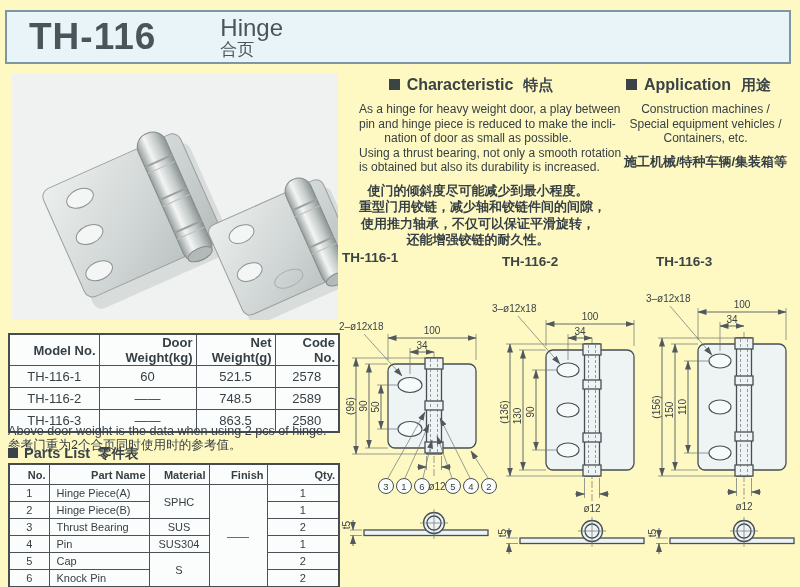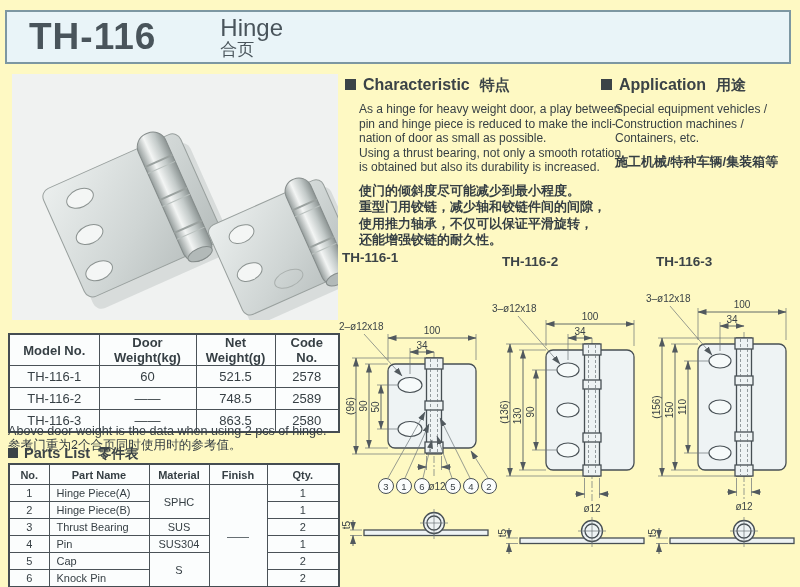--- a/index.html
+++ b/index.html
@@ -11,35 +11,35 @@
           border:2px solid #7d97a2;display:flex;align-items:center;}
   .code{font-size:37px;font-weight:bold;color:#49545b;margin-left:22px;letter-spacing:1px;}
   .htitles{margin-left:64px;color:#49545b;line-height:1.02;}
   .ht-en{font-size:24px;}
   .ht-zh{font-size:17px;}
 
   
   .photo{position:absolute;left:12px;top:74px;width:326px;height:246px;background:#f0f2f1;}
 
   
-  .sec{position:absolute;}
+  .sec{position:absolute;text-align:center;}
   .sec-head{font-weight:bold;font-size:16px;color:#3b4347;white-space:nowrap;}
   .sq{display:inline-block;width:11px;height:11px;background:#3b4347;margin-right:7px;}
   .sh-zh{margin-left:10px;font-size:15px;}
   .body-en{font-size:12px;line-height:14.6px;margin-top:7px;padding-left:14px;color:#363f44;}
   .body-en div{white-space:nowrap;}
   .body-zh{font-size:13px;line-height:16.5px;margin-top:8px;padding-left:14px;color:#363f44;font-weight:600;}
   .body-zh div{white-space:nowrap;}
   .char{left:345px;top:76px;width:252px;}
   .app{left:601px;top:76px;width:195px;}
 
   
   .tbl{position:absolute;border-collapse:collapse;background:#fbfdfd;color:#363f44;border:2px solid #454d52;table-layout:fixed;}
   .tbl th,.tbl td{border:1px solid #4a5257;text-align:center;padding:0 3px;overflow:hidden;}
-  .tbl th{font-weight:bold;}
+  .tbl th{font-weight:bold;text-align:right;}
   .model{left:8px;top:333px;width:330px;font-size:13px;}
   .model th{height:22px;} .model td{height:21px;}
   .parts{left:8px;top:463px;width:330px;font-size:11px;}
   .parts th{height:19px;} .parts td{height:16px;}
   .parts td.left{text-align:left;padding-left:7px;}
   .note{position:absolute;left:8px;top:424px;font-size:12.6px;line-height:14px;color:#363f44;white-space:nowrap;}
   .parts-head{position:absolute;left:8px;top:445px;font-weight:bold;font-size:14.5px;white-space:nowrap;}
   .parts-head .sq{width:10px;height:10px;margin-right:6px;}
   .parts-head .zh{margin-left:8px;font-size:13.5px;}
 
@@ -147,22 +147,22 @@
       <div>使用推力轴承，不仅可以保证平滑旋转，</div>
       <div>还能增强铰链的耐久性。</div>
     </div>
   </div>
 
   <div class="sec app">
     <div class="sec-head">
       <span class="sq"></span><span>Application</span><span class="sh-zh">用途</span>
     </div>
     <div class="body-en">
+      <div>Construction machines /</div>
       <div>Special equipment vehicles /</div>
-      <div>Construction machines /</div>
       <div>Containers, etc.</div>
     </div>
     <div class="body-zh">
       <div>施工机械/特种车辆/集装箱等</div>
     </div>
   </div>
 
   <table class="tbl model">
     <colgroup>
         <col style="width:90px">

